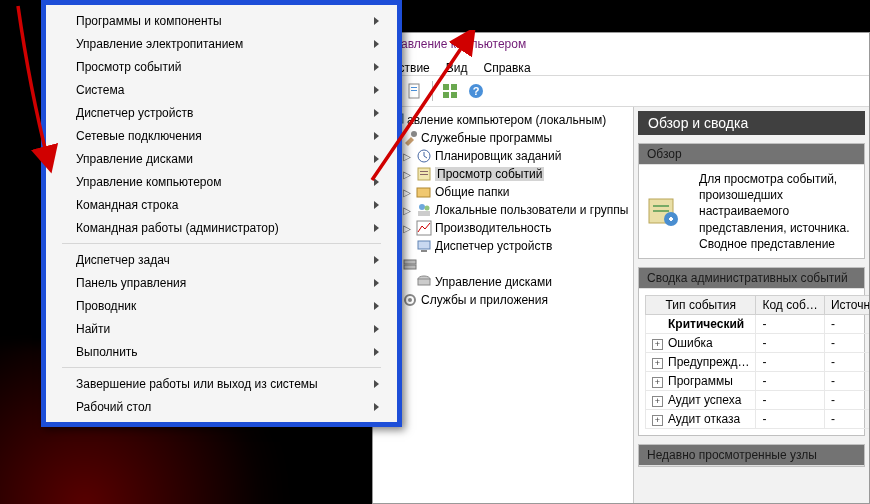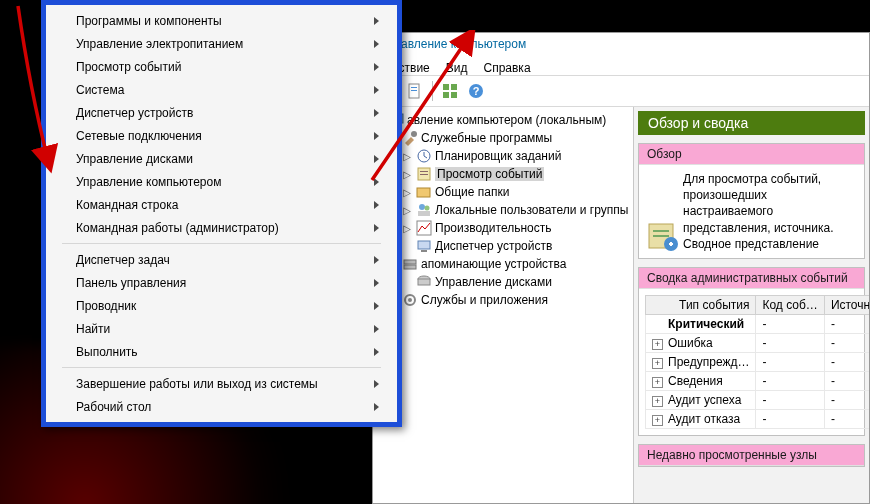--- a/index.html
+++ b/index.html
@@ -3,41 +3,41 @@
 <meta charset="utf-8">
 <style>
 html,body{margin:0;padding:0;width:870px;height:504px;overflow:hidden;font-family:"Segoe UI",Tahoma,sans-serif;font-size:12px;background:#000}
 .desktop{position:absolute;inset:0;background:#000}
 .desktop-glow{position:absolute;bottom:-40px;left:-20px;width:350px;height:200px;background:radial-gradient(circle at 30% 80%,rgba(160,0,0,.55),rgba(60,0,0,.1) 60%,transparent 70%);filter:blur(6px)}
 .menu{position:absolute;left:41px;top:0;width:335px;background:#f5f5f5;border:5px solid #1d4ed8;box-shadow:3px 3px 8px rgba(0,0,0,.5);padding:4px 8px}
 .menu-item{padding:4px 20px 4px 22px;color:#000;cursor:default;position:relative;height:15px;display:flex;align-items:center}
 .menu-item.has-sub:after{content:"";position:absolute;right:10px;top:50%;transform:translateY(-50%);border-left:5px solid #4b4b4b;border-top:4px solid transparent;border-bottom:4px solid transparent}
 .menu-sep{height:1px;margin:4px 8px;background:#d6d6d6}
 .mmc{position:absolute;left:372px;top:32px;right:0;bottom:0;background:#fff;border:1px solid #999;display:flex;flex-direction:column}
-.titlebar{height:22px;display:flex;align-items:center;padding:0 8px;color:#0369a1;font-size:12px}
+.titlebar{height:22px;display:flex;align-items:center;padding:0 8px;color:#701a75;font-size:12px}
 .tb-icon{width:14px;height:14px;margin-right:6px;flex:0 0 14px}
 .menubar{height:20px;display:flex;align-items:flex-end;padding:0 4px;gap:16px;border-bottom:1px solid #d9d9d9}
 .menubar span{color:#000;cursor:default}
 .toolbar{height:30px;display:flex;align-items:center;padding:0 4px;gap:2px;border-bottom:1px solid #d9d9d9}
 .tb-btn{width:22px;height:22px;border:1px solid transparent;display:flex;align-items:center;justify-content:center;border-radius:2px}
 .tb-sep{width:1px;height:20px;background:#c0c0c0;margin:0 3px}
 .mmc-body{flex:1;display:flex;min-height:0}
 .tree-pane{flex:0 0 260px;border-right:1px solid #c7c7c7;overflow:hidden;padding:4px 0}
 .tree-row{display:flex;align-items:center;height:18px;padding-left:2px;white-space:nowrap;color:#000}
 .tree-row .glyph{width:12px;color:#666;text-align:center;font-size:10px}
 .tree-row .ic{width:16px;height:16px;margin:0 3px;flex:0 0 16px}
 .tree-row.sel-child span.lbl{background:#d4d4d4;padding:0 2px}
 .right-pane{flex:1;background:#f2f2f2;padding:4px;display:flex;flex-direction:column;gap:8px;min-width:0;overflow:hidden}
-.hdr-bar{background:#4d7c0f;color:#fff;padding:4px 10px;font-size:14px}
+.hdr-bar{background:#404040;color:#fff;padding:4px 10px;font-size:14px}
 .group{border:1px solid #c0c0c0;background:#fff}
-.group-ttl{background:#f9a8d4;border-bottom:1px solid #e0e0e0;padding:3px 8px;color:#1a1a1a}
-.group-body{padding:6px 8px;display:flex;gap:4px;align-items:flex-end}
+.group-ttl{background:#737373;border-bottom:1px solid #e0e0e0;padding:3px 8px;color:#1a1a1a}
+.group-body{padding:6px 8px;display:flex;gap:20px;align-items:center}
 .big-ic{width:32px;height:32px;flex:0 0 32px}
 .tbl{width:100%;border-collapse:collapse}
-.tbl th{background:#f0f0f0;border:1px solid #d0d0d0;padding:2px 6px;text-align:right;font-weight:normal;color:#000;white-space:nowrap}
+.tbl th{background:#f0f0f0;border:1px solid #d0d0d0;padding:2px 6px;text-align:center;font-weight:normal;color:#000;white-space:nowrap}
 .tbl td{border:1px solid #e8e8e8;padding:2px 6px;color:#000;white-space:nowrap}
 .exp{display:inline-block;width:9px;height:9px;border:1px solid #888;text-align:center;line-height:8px;font-size:9px;margin-right:5px;color:#444;background:#fff}
 svg.arrow{position:absolute;pointer-events:none}
 </style>
 </head>
 <body>
 
 <div class="desktop">
   <div class="desktop-glow"></div>
 
@@ -151,21 +151,20 @@
               <rect x="5" y="12" width="6" height="2" fill="#888"></rect>
             </svg>
             <span class="lbl">Диспетчер устройств</span>
           </div>
         <div class="tree-row" style="padding-left:14px">
             <span class="glyph">◢</span>
             <svg class="ic" viewBox="0 0 16 16">
               <rect x="2" y="4" width="12" height="4" fill="#bbb" stroke="#777"></rect>
               <rect x="2" y="9" width="12" height="4" fill="#bbb" stroke="#777"></rect>
             </svg>
-            <span class="lbl">апоминающие устройства</span>
           </div>
         <div class="tree-row" style="padding-left:28px">
             <span class="glyph"></span>
             <svg class="ic" viewBox="0 0 16 16">
               <ellipse cx="8" cy="5" rx="6" ry="3" fill="#ccc" stroke="#888"></ellipse>
               <rect x="2" y="5" width="12" height="6" fill="#ccc" stroke="#888"></rect>
             </svg>
             <span class="lbl">Управление дисками</span>
           </div>
         <div class="tree-row" style="padding-left:14px">
@@ -214,21 +213,21 @@
                     <td><span class="exp">+</span><span>Ошибка</span></td>
                     <td>-</td>
                     <td>-</td>
                   </tr>
                   <tr>
                     <td><span class="exp">+</span><span>Предупрежд…</span></td>
                     <td>-</td>
                     <td>-</td>
                   </tr>
                   <tr>
-                    <td><span class="exp">+</span><span>Сведения</span></td>
+                    <td><span class="exp">+</span><span>Программы</span></td>
                     <td>-</td>
                     <td>-</td>
                   </tr>
                   <tr>
                     <td><span class="exp">+</span><span>Аудит успеха</span></td>
                     <td>-</td>
                     <td>-</td>
                   </tr>
                   <tr>
                     <td><span class="exp">+</span><span>Аудит отказа</span></td>

